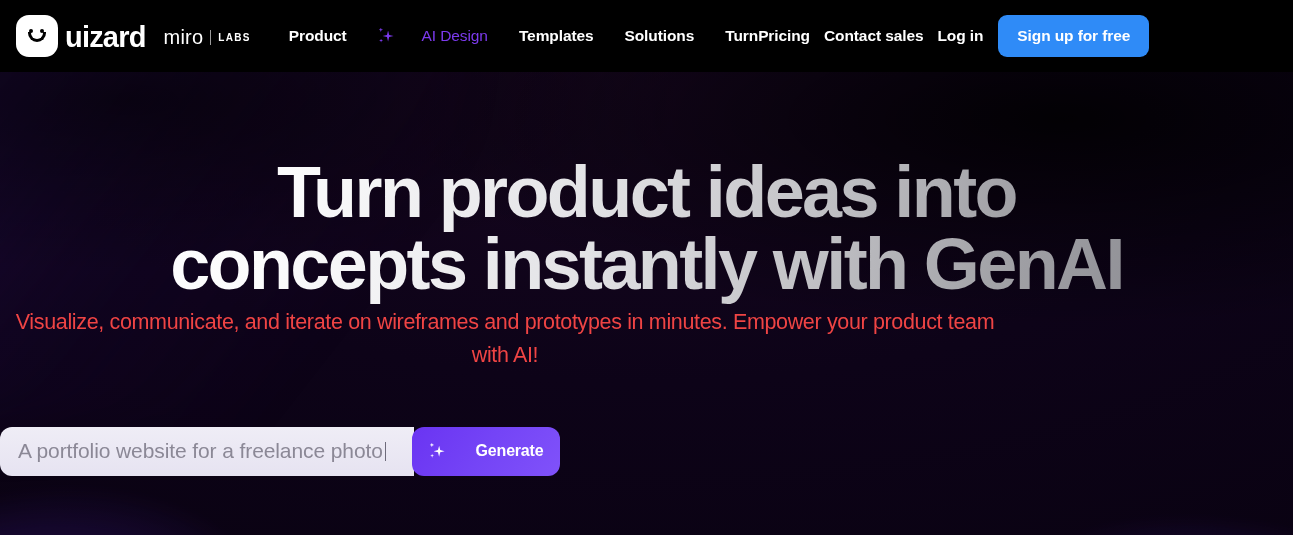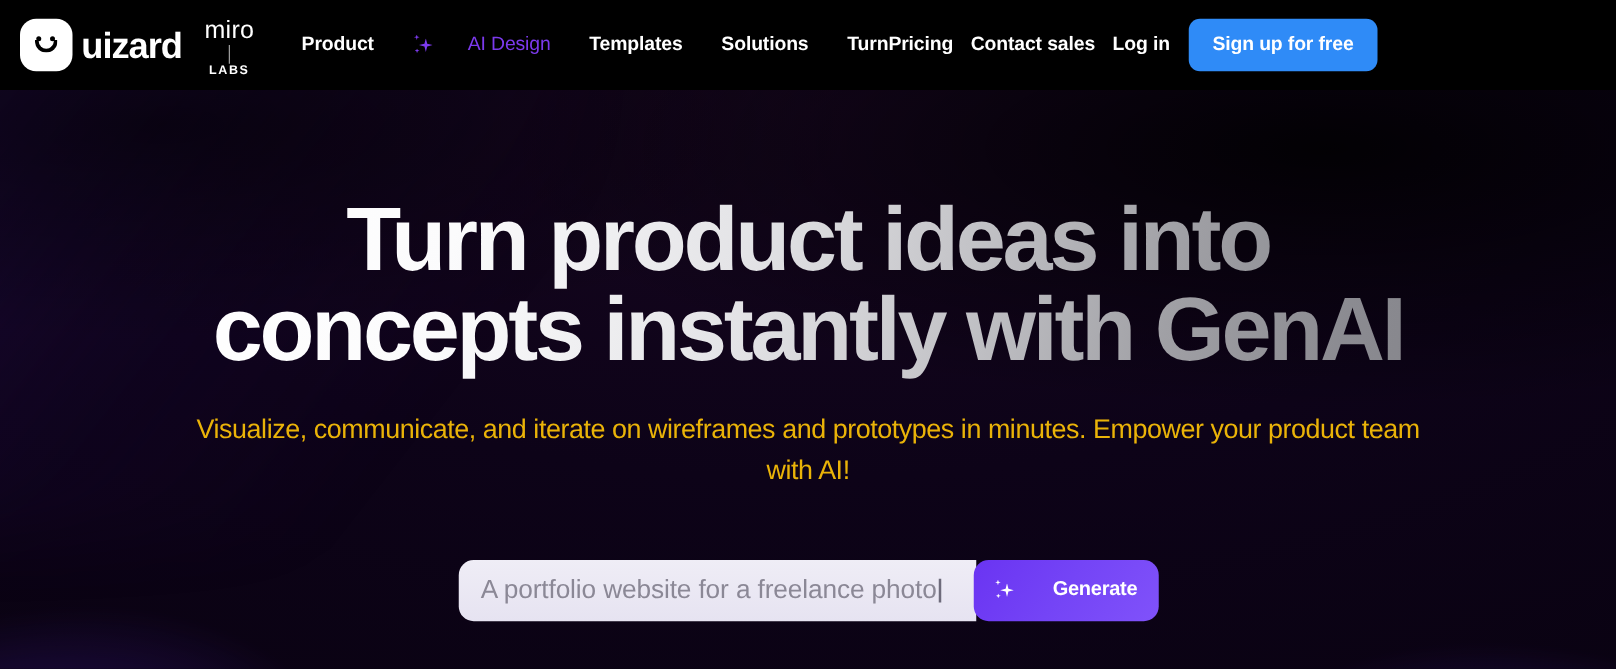--- a/index.html
+++ b/index.html
@@ -53,21 +53,21 @@
     font-weight:bold;
     letter-spacing:-0.8px;
     margin-left:7px;
     line-height:1;
     position:relative;
     top:1px;
   }
   .miro-lockup{
     display:flex; align-items:center;
     margin-left:18px;
-    position:relative; top:1px;flex-direction:column;
+    position:relative; top:1px;
   }
   .miro-word{
     color:#ffffff;
     font-size:20px;
     font-weight:500;
     letter-spacing:0.2px;
   }
   .miro-div{
     width:1px; height:15px;
     background:#9b9b9b;
@@ -181,21 +181,21 @@
     background:
       radial-gradient(85% 75% at 82% 10%, rgba(0,0,0,0.85) 0%, rgba(0,0,0,0) 60%),
       radial-gradient(70% 60% at 10% 6%, rgba(0,0,0,0.55) 0%, rgba(0,0,0,0) 62%);
     pointer-events:none;
   }
 
   .hero-content{
     position:relative;
     z-index:5;
     width:100%; height:100%;
-    display:flex; flex-direction:column; align-items:center;
+    display:flex; flex-direction:column; 
   }
 
   .headline{
     margin-top:84px;
     text-align:center;
     font-size:72px;
     font-weight:bold;
     line-height:1.0;
     letter-spacing:-2.6px;
     background:linear-gradient(100deg,
@@ -203,24 +203,23 @@
       #c3c3c7 62%, #a0a0a5 78%, #8b8b91 92%, #85858b 100%);
     -webkit-background-clip:text;
     background-clip:text;
     color:transparent;
     -webkit-text-fill-color:transparent;
     padding:0 30px 6px;
   }
   .headline .l2{ display:block; }
 
   .subhead{
-    margin-top:21px;
     width:1010px;
     text-align:center;
-    color:#eab308;
+    color:#ef4444;
     font-size:21.5px;
     line-height:1.55;
     letter-spacing:-0.35px;
     font-weight:normal;
   }
 
   
   .prompt-row{
     margin-top:54px;
     display:flex; align-items:stretch;

